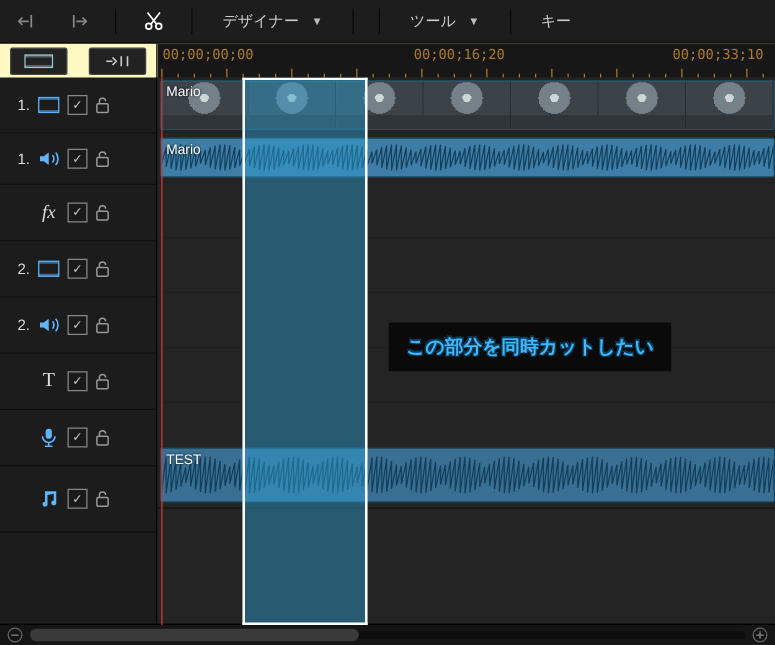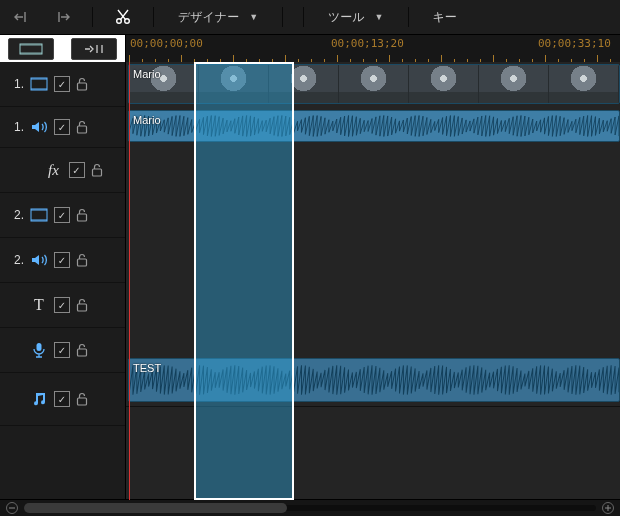--- a/index.html
+++ b/index.html
@@ -5,21 +5,21 @@
   html,body{margin:0;padding:0;background:#1a1a1a;font-family:"Meiryo","Hiragino Kaku Gothic Pro",sans-serif;color:#ccc;font-size:12px;overflow:hidden;width:620px;height:516px}
   .root{width:620px;height:516px;position:relative;background:#171717}
   
   .toolbar{height:34px;background:#1d1d1d;border-bottom:1px solid #000;display:flex;align-items:center;gap:12px;padding:0 8px}
   .tb-sep{width:1px;height:20px;background:#0a0a0a;margin:0 4px}
   .tb-btn{display:flex;align-items:center;justify-content:center;height:24px;min-width:26px;color:#aaa;border:1px solid transparent;border-radius:2px;cursor:pointer}
   .tb-menu{display:flex;align-items:center;gap:6px;padding:0 8px;height:24px;color:#ccc;cursor:pointer}
   .chev{font-size:9px;color:#bbb;margin-left:4px}
   .cut svg{stroke:#fff}
   
-  .ruler-row{display:flex;height:28px;background:#ffffff;border-bottom:1px solid #000}
+  .ruler-row{display:flex;height:28px;background:#fef9c3;border-bottom:1px solid #000}
   .ruler-left{width:125px;display:flex;align-items:center;justify-content:space-around;border-right:1px solid #000}
   .mode-btn{width:44px;height:20px;border:1px solid #444;background:#222;border-radius:2px;display:flex;align-items:center;justify-content:center;cursor:pointer}
   .ruler{flex:1;position:relative;overflow:hidden}
   .ruler-bg{position:absolute;inset:0;background:#171717}
   .ruler-label{position:absolute;top:2px;color:#a97a2a;font-family:monospace;font-size:11px}
   .ruler-ticks{position:absolute;left:0;right:0;bottom:0;height:10px}
   .ruler-ticks span{position:absolute;bottom:0;width:1px;height:4px;background:#a97a2a}
   .ruler-ticks span.big{height:8px}
   
   .tracks{position:absolute;top:62px;left:0;right:0;bottom:16px;display:flex}
@@ -111,21 +111,21 @@
       </div>
       <div class="mode-btn">
         <svg width="24" height="12" viewBox="0 0 24 12" stroke="#ccc" fill="none" stroke-width="1.3">
             <path d="M3 6h5M8 3l3 3-3 3M20 2v8M15 2v8"></path>
           </svg>
       </div>
     </div>
     <div class="ruler">
       <div class="ruler-bg"></div>
       <span class="ruler-label" style="left:4px">00;00;00;00</span>
-      <span class="ruler-label" style="left:205px">00;00;13;20</span>
+      <span class="ruler-label" style="left:205px">00;00;16;20</span>
       <span class="ruler-label" style="left:412px">00;00;33;10</span>
       <div class="ruler-ticks" id="ticks">
           <span style="left:3px" class="big"></span>
           <span style="left:16px" class=""></span>
           <span style="left:29px" class=""></span>
           <span style="left:42px" class=""></span>
           <span style="left:55px" class="big"></span>
           <span style="left:68px" class=""></span>
           <span style="left:81px" class=""></span>
           <span style="left:94px" class=""></span>
@@ -191,21 +191,21 @@
             </svg>
           </span>
           <span class="chk">✓</span>
           <span class="lock">
             <svg width="12" height="14" viewBox="0 0 12 14" fill="none" stroke="#999" stroke-width="1.2">
               <rect x="1.5" y="6" width="9" height="7" rx="1"></rect>
               <path d="M3.5 6V4a2.5 2.5 0 0 1 5 0"></path>
             </svg>
           </span>
         </div>
-        <div class="hdr" style="height: 44px; justify-content: center;">
+        <div class="hdr" style="height: 44px;">
           <span class="num"></span>
           <span class="ico">
             <span style="font-style:italic;font-family:serif;color:#ddd;font-size:15px">fx</span>
           </span>
           <span class="chk">✓</span>
           <span class="lock">
             <svg width="12" height="14" viewBox="0 0 12 14" fill="none" stroke="#999" stroke-width="1.2">
               <rect x="1.5" y="6" width="9" height="7" rx="1"></rect>
               <path d="M3.5 6V4a2.5 2.5 0 0 1 5 0"></path>
             </svg>
@@ -285,20 +285,21 @@
             <svg width="12" height="14" viewBox="0 0 12 14" fill="none" stroke="#999" stroke-width="1.2">
               <rect x="1.5" y="6" width="9" height="7" rx="1"></rect>
               <path d="M3.5 6V4a2.5 2.5 0 0 1 5 0"></path>
             </svg>
           </span>
         </div>
       </div>
     <div class="track-lanes" id="lanes">
       <div class="playhead" id="playhead" style="left: 3px;"></div>
       <div class="sel" id="sel" style="left: 68px; width: 96px;"></div>
+      <div class="note" id="note" style="left: 185px; top: 196px;">この部分を同時カットしたい</div>
     <div class="lane" style="top: 0px; height: 44px;">
           <div class="clip video" style="left: 2px; right: 0px;">
             <span class="clip-label">Mario</span>
             <div class="thumbs">
               <div></div>
               <div></div>
               <div></div>
               <div></div>
               <div></div>
               <div></div>

